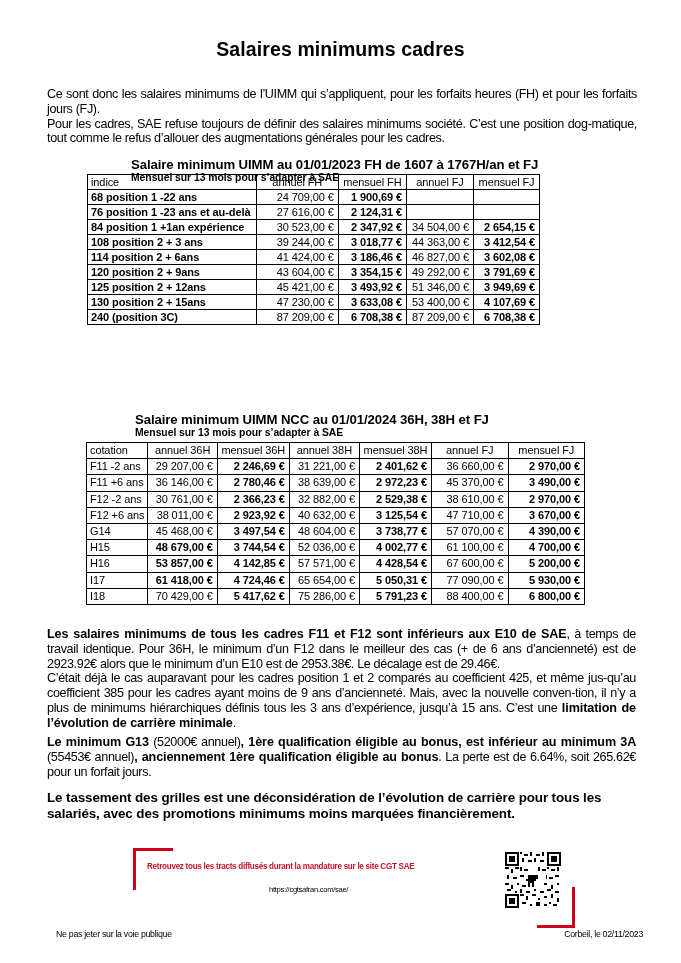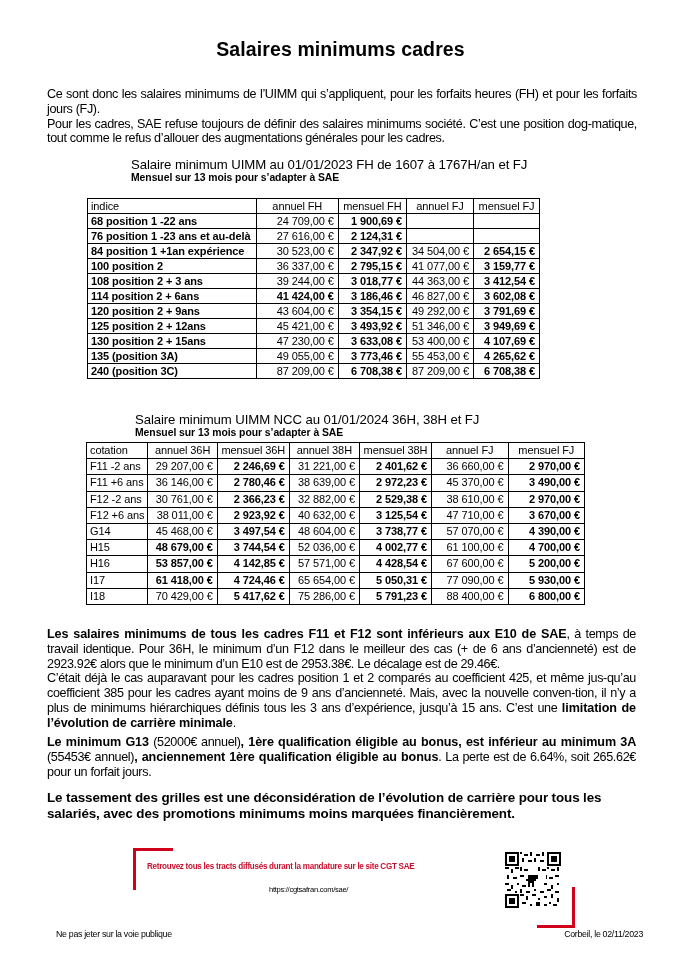--- a/index.html
+++ b/index.html
@@ -11,40 +11,40 @@
     font-size: 19.5px; font-weight: bold; letter-spacing: 0.1px;
   }
   .intro {
     position: absolute; left: 47px; top: 87px; width: 590px;
     font-size: 12.6px; line-height: 14.8px; letter-spacing: -0.35px;
     text-align: justify;
   }
   .intro p { margin: 0; }
 
   .tbl-heading {
-    position: absolute; font-weight: normal; font-size: 13.2px; letter-spacing: -0.1px;
+    position: absolute; font-weight: bold; font-size: 13.2px; letter-spacing: -0.1px;
   }
   .tbl-sub {
     position: absolute; font-weight: bold; font-size: 10.4px; letter-spacing: -0.05px; text-align: right;
   }
 
   table.grid {
     position: absolute; border-collapse: collapse;
     font-size: 11px; letter-spacing: -0.1px;
   }
   table.grid td, table.grid th {
     border: 1px solid #000; padding: 0 3px; height: 15px; line-height: 13px;
     white-space: nowrap; font-weight: normal;
   }
   table.grid th { text-align: center; }
   table.grid th.first { text-align: left; }
   table.grid td.num { text-align: right; padding-right: 4px; }
   table.grid td.bold { font-weight: bold; }
 
-  #t1 { left: 87px; top: 198px; width: 453px; }
+  #t1 { left: 87px; top: 174px; width: 453px; }
   #t1 td, #t1 th { font-weight: bold; }
   #t1 th { font-weight: normal; }
 
   #t2 { left: 86px; top: 442px; width: 499px; }
   #t2 td, #t2 th { height: 16.2px; }
 
   .para {
     position: absolute; left: 47px; width: 589px;
     font-size: 12.6px; line-height: 14.8px; letter-spacing: -0.35px; text-align: justify;
   }
@@ -117,36 +117,29 @@
         <td class="num bold"></td>
       </tr>
       <tr>
         <td class="bold">84 position 1 +1an expérience</td>
         <td class="num" style="font-weight: normal;">30 523,00 €</td>
         <td class="num bold">2 347,92 €</td>
         <td class="num" style="font-weight: normal;">34 504,00 €</td>
         <td class="num bold">2 654,15 €</td>
       </tr>
       <tr>
-        <td class="bold">100 position 2</td>
-        <td class="num" style="font-weight: normal;">36 337,00 €</td>
-        <td class="num bold">2 795,15 €</td>
-        <td class="num" style="font-weight: normal;">41 077,00 €</td>
-        <td class="num bold">3 159,77 €</td>
-      </tr>
-      <tr>
         <td class="bold">108 position 2 + 3 ans</td>
         <td class="num" style="font-weight: normal;">39 244,00 €</td>
         <td class="num bold">3 018,77 €</td>
         <td class="num" style="font-weight: normal;">44 363,00 €</td>
         <td class="num bold">3 412,54 €</td>
       </tr>
       <tr>
         <td class="bold">114 position 2 + 6ans</td>
-        <td class="num" style="font-weight: bold; padding-left: 20px;">41 424,00 €</td>
+        <td class="num" style="font-weight: normal; padding-left: 20px;">41 424,00 €</td>
         <td class="num bold">3 186,46 €</td>
         <td class="num" style="font-weight: normal;">46 827,00 €</td>
         <td class="num bold">3 602,08 €</td>
       </tr>
       <tr>
         <td class="bold">120 position 2 + 9ans</td>
         <td class="num" style="font-weight: normal;">43 604,00 €</td>
         <td class="num bold">3 354,15 €</td>
         <td class="num" style="font-weight: normal;">49 292,00 €</td>
         <td class="num bold">3 791,69 €</td>
@@ -157,27 +150,20 @@
         <td class="num bold">3 493,92 €</td>
         <td class="num" style="font-weight: normal;">51 346,00 €</td>
         <td class="num bold">3 949,69 €</td>
       </tr>
       <tr>
         <td class="bold">130 position 2 + 15ans</td>
         <td class="num" style="font-weight: normal;">47 230,00 €</td>
         <td class="num bold">3 633,08 €</td>
         <td class="num" style="font-weight: normal;">53 400,00 €</td>
         <td class="num bold">4 107,69 €</td>
-      </tr>
-      <tr>
-        <td class="bold">135 (position 3A)</td>
-        <td class="num" style="font-weight: normal;">49 055,00 €</td>
-        <td class="num bold">3 773,46 €</td>
-        <td class="num" style="font-weight: normal;">55 453,00 €</td>
-        <td class="num bold">4 265,62 €</td>
       </tr>
       <tr>
         <td class="bold">240 (position 3C)</td>
         <td class="num" style="font-weight: normal;">87 209,00 €</td>
         <td class="num bold">6 708,38 €</td>
         <td class="num" style="font-weight: normal;">87 209,00 €</td>
         <td class="num bold">6 708,38 €</td>
       </tr>
     </tbody>
 </table>

